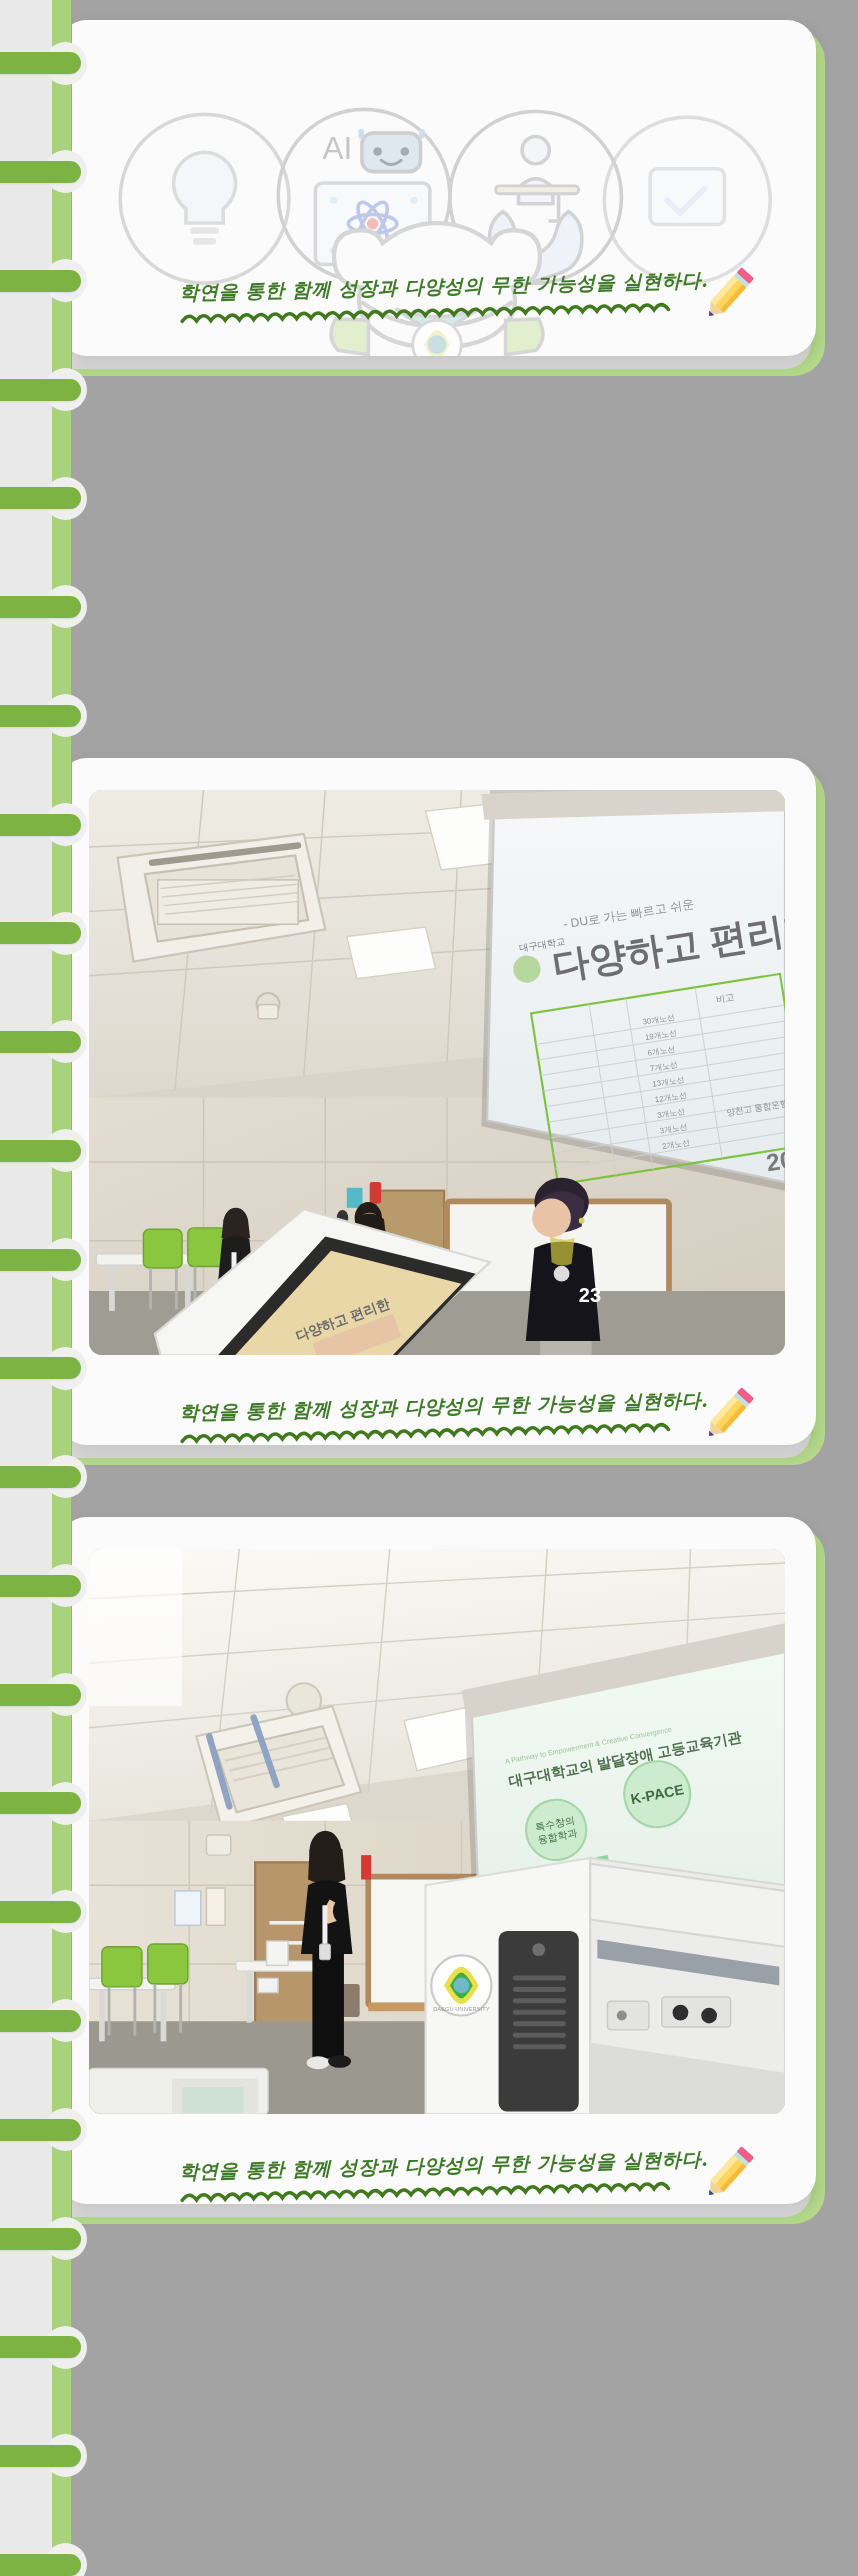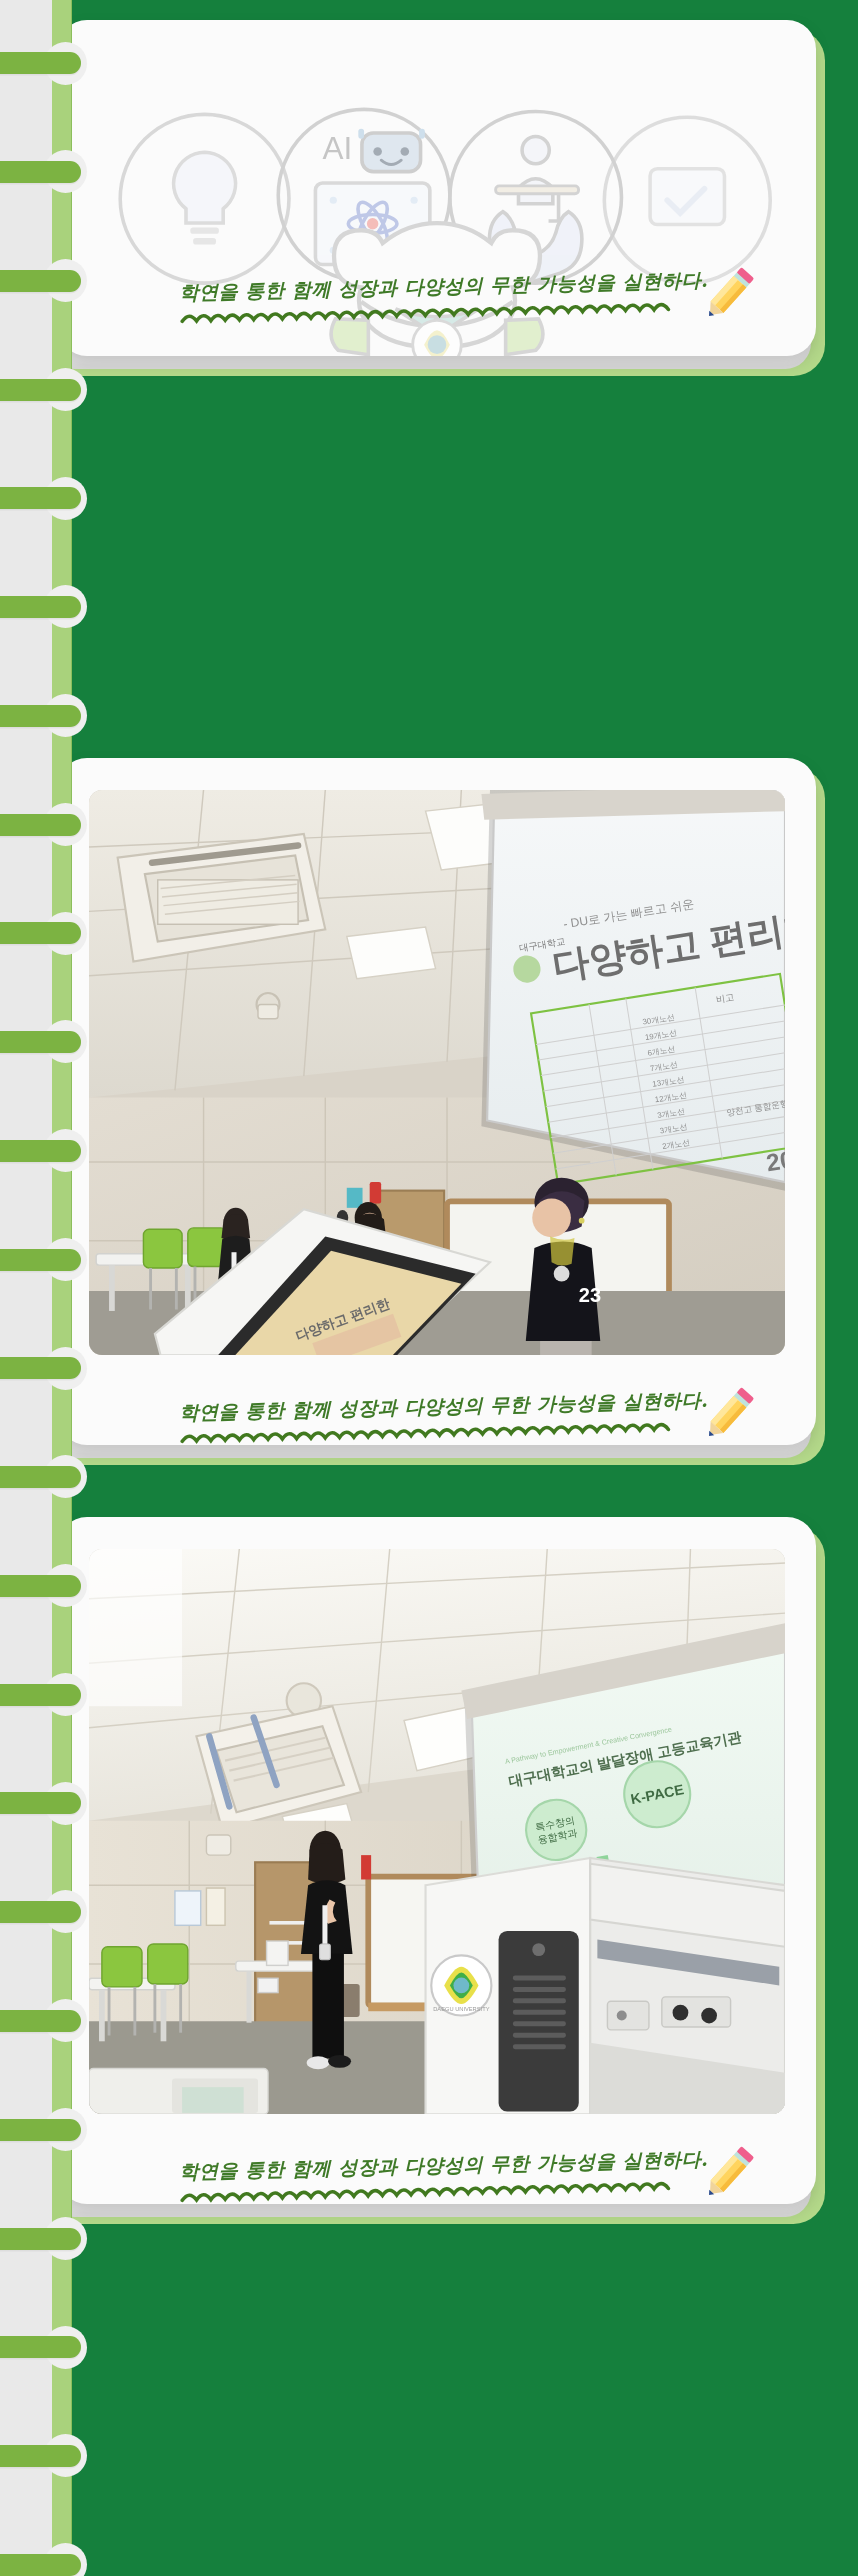--- a/index.html
+++ b/index.html
@@ -10,21 +10,21 @@
     height: 2576px;
     background: #7cb342;
     font-family: "Liberation Sans", "DejaVu Sans", sans-serif;
     overflow: hidden;
   }
 
   .page {
     position: relative;
     width: 859px;
     height: 2576px;
-    background: #15803d;
+    background: #a3a3a3;
     overflow: hidden;
   }
 
   
   .binding {
     position: absolute;
     left: 0; top: 0;
     width: 100px;
     height: 2576px;
     z-index: 60;

